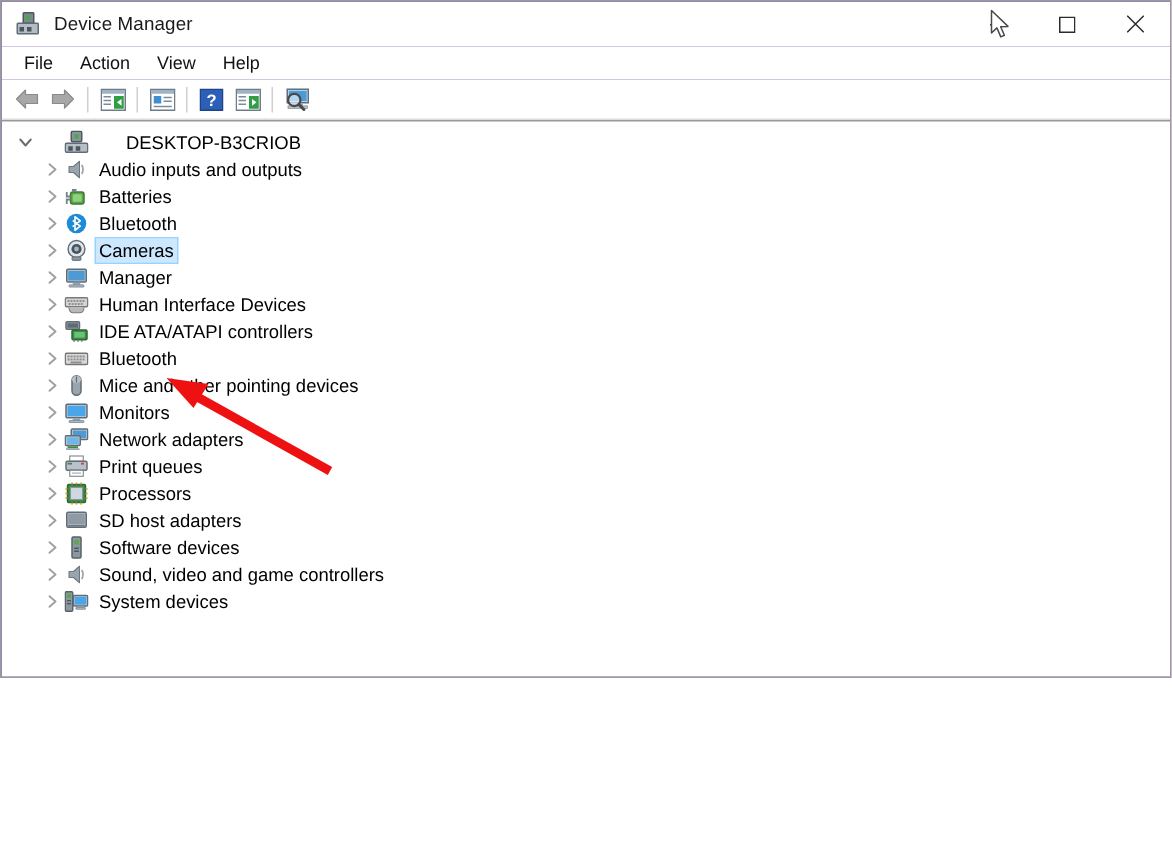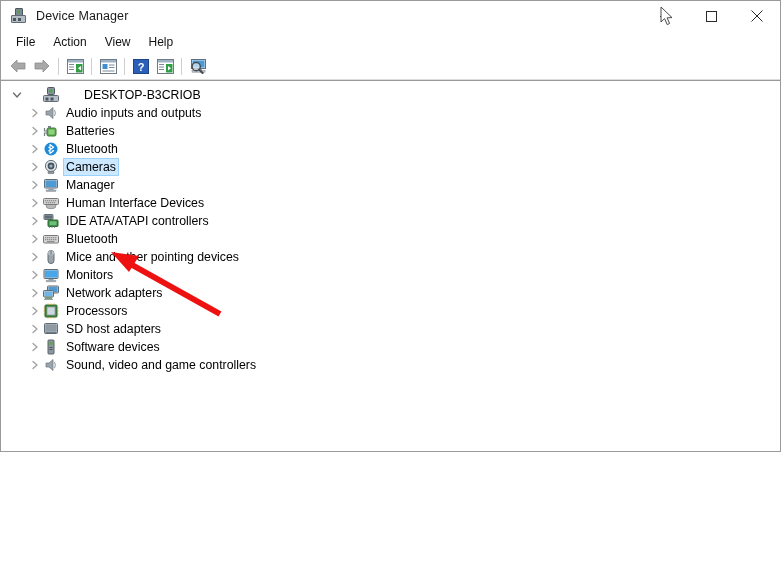--- a/index.html
+++ b/index.html
@@ -574,20 +574,38 @@
             <rect x="5.5" y="2" width="9" height="5" fill="#4e9ad4"></rect>
             <rect x="0.5" y="5.5" width="10" height="6.5" rx="0.8" fill="#c5ced6" stroke="#5f6b75"></rect>
             <rect x="1.5" y="6.5" width="8" height="4.5" fill="#6fb5e8"></rect>
             <rect x="2" y="12.5" width="7" height="1.3" fill="#3f8a46"></rect>
             <rect x="1" y="13.8" width="9" height="1.2" fill="#9aa4ad"></rect>
           </svg>
         </span>
         <span class="node-label">Network adapters</span>
       </div>
 
+      <div class="tree-row child">
+        <span class="twisty">
+          <svg width="10" height="10" viewBox="0 0 10 10">
+              <path d="M3 1.5 L7 5 L3 8.5" fill="none" stroke="#a0a0a0" stroke-width="1.3" stroke-linecap="round" stroke-linejoin="round"></path>
+            </svg>
+        </span>
+        <span class="node-icon">
+          <svg width="16" height="16" viewBox="0 0 16 16">
+            <rect x="3.5" y="1" width="9" height="3.5" fill="#ffffff" stroke="#7a8088" stroke-width="0.7"></rect>
+            <rect x="1" y="4.5" width="14" height="6" rx="1" fill="#b9c2ca" stroke="#636d75"></rect>
+            <rect x="2" y="5.5" width="3" height="1.2" fill="#3f8a46"></rect>
+            <rect x="11" y="5.5" width="2" height="1.2" fill="#cc4444"></rect>
+            <rect x="3.5" y="10.5" width="9" height="4" fill="#ffffff" stroke="#7a8088" stroke-width="0.7"></rect>
+            <rect x="5" y="12" width="6" height="0.8" fill="#aab0b6"></rect>
+          </svg>
+        </span>
+        <span class="node-label">Print queues</span>
+      </div>
 
       <div class="tree-row child">
         <span class="twisty">
           <svg width="10" height="10" viewBox="0 0 10 10">
               <path d="M3 1.5 L7 5 L3 8.5" fill="none" stroke="#a0a0a0" stroke-width="1.3" stroke-linecap="round" stroke-linejoin="round"></path>
             </svg>
         </span>
         <span class="node-icon">
           <svg width="16" height="16" viewBox="0 0 16 16">
             <rect x="2" y="2" width="12" height="12" rx="0.8" fill="#3f8a46" stroke="#2d6633"></rect>
@@ -653,20 +671,40 @@
         <span class="node-icon">
           <svg width="16" height="16" viewBox="0 0 16 16">
             <path d="M3 6 L6 6 L10 2.5 L10 13.5 L6 10 L3 10 Z" fill="#9aa4ad" stroke="#6d777f" stroke-width="0.7" stroke-linejoin="round"></path>
             <path d="M11.5 5 Q13.2 8 11.5 11" fill="none" stroke="#9aa4ad" stroke-width="1.2"></path>
           </svg>
         </span>
         <span class="node-label">Sound, video and game controllers</span>
       </div>
 
 
+      <div class="tree-row child">
+        <span class="twisty">
+          <svg width="10" height="10" viewBox="0 0 10 10">
+              <path d="M3 1.5 L7 5 L3 8.5" fill="none" stroke="#a0a0a0" stroke-width="1.3" stroke-linecap="round" stroke-linejoin="round"></path>
+            </svg>
+        </span>
+        <span class="node-icon">
+          <svg width="16" height="16" viewBox="0 0 16 16">
+            <rect x="0.5" y="1.5" width="5" height="13" rx="0.8" fill="#8d979f" stroke="#5a636a"></rect>
+            <rect x="1.7" y="3" width="2.6" height="2.6" fill="#5aa84a"></rect>
+            <rect x="1.7" y="7" width="2.6" height="0.9" fill="#4a5560"></rect>
+            <rect x="1.7" y="9" width="2.6" height="0.9" fill="#4a5560"></rect>
+            <rect x="6" y="4" width="9.5" height="7" rx="0.8" fill="#c5ced6" stroke="#5f6b75"></rect>
+            <rect x="6.9" y="4.9" width="7.7" height="5.2" fill="#49a6e8"></rect>
+            <rect x="9" y="11" width="3.5" height="1" fill="#93a0ab"></rect>
+            <rect x="7.5" y="12" width="6.5" height="1.2" rx="0.4" fill="#aab5bf" stroke="#76828c" stroke-width="0.5"></rect>
+          </svg>
+        </span>
+        <span class="node-label">System devices</span>
+      </div>
 
 
     </div>
 
     <svg class="annotation" viewBox="0 0 781 460">
       <g>
         <path d="M124,180 L219,233" stroke="#ee1111" stroke-width="6" stroke-linecap="butt"></path>
         <path d="M110,171 L138,175 L128,191 Z" fill="#ee1111"></path>
       </g>
     </svg>

